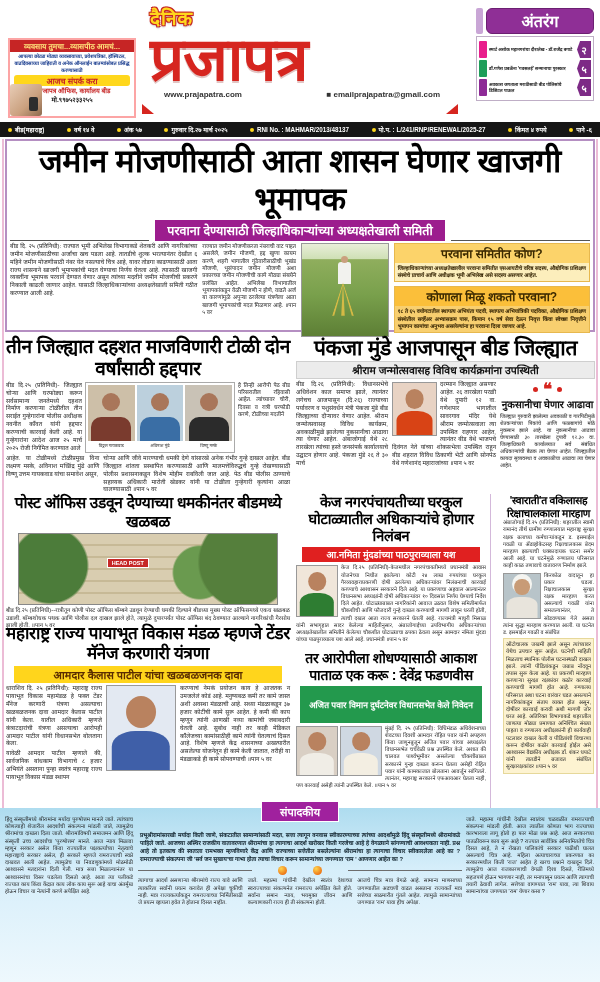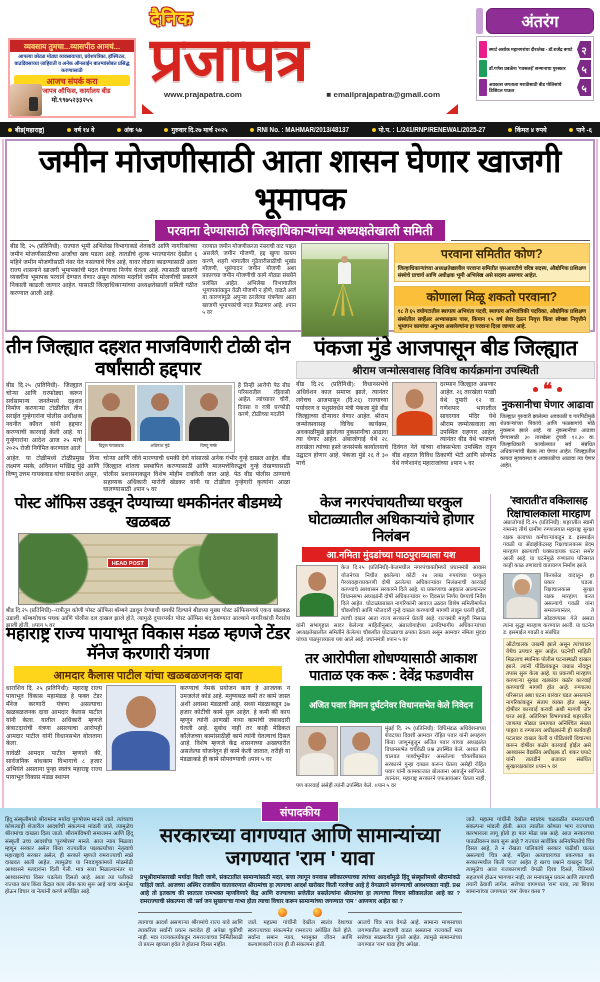--- a/index.html
+++ b/index.html
@@ -325,21 +325,20 @@
       <span>मुंबई दि. २५ (प्रतिनिधी): विधिमंडळ अधिवेशनाच्या शेवटच्या दिवशी आमदार रोहित पवार यांनी अपहरण किंवा जाणूनबुजून अजित पवार यांच्या अध्यक्षतेत विधानसभेत चर्चेवेळी प्रश्न उपस्थित केले. अशात की चालवत पार्श्वभूमीवर असलेल्या चौकशीबाबत</span>
       <span>सरकारने गुन्हा दाखल करून घेतला असेही रोहित पवार यांनी कामकाजात बोलताना आवर्जून सांगितले. त्यानंतर, महाराष्ट्र सरकारने एफआयआर घेतला नाही, पण कारवाई असेही त्यांनी उपस्थित केले.  ॥पान ५ वर</span>
     </div>
   </div>
 
   <div class="abs editorial">
     <div class="ed-left t t5">हिंदू संस्कृतीमध्ये श्रीरामांना मर्यादा पुरुषोत्तम मानले जाते. त्यांच्याच कोणत्याही शेजारील आदर्शांची संकल्पना मांडली जाते, त्यामुळेच श्रीरामांचा दाखला दिला जातो. श्रीरामांविषयी समाजमन आणि हिंदू संस्कृती उच्च आदर्शांचा 'पुरुषोत्तम' मानते. आज न्याय मिळावा म्हणून सरकार असेल किंवा राज्यातील पक्षकर्त्यांच्या नेतृत्वाचे महाराष्ट्राचे सरकार असेल, ही सरकारे म्हणजे रामराज्याची स्वप्ने दाखवत आली आहेत. त्यामुळेच या निवडणुकांमध्ये मोठमोठी आश्वासने मतदारांना दिली गेली. मात्र सत्ता मिळाल्यानंतर या आश्वासनांचा विसर पडलेला दिसतो आहे. आता त्या पलीकडे राज्यात काय किंवा केंद्रात काय लोक काय सुरू आहे याचा अंतर्मुख होऊन विचार या नेत्यांनी करणे अपेक्षित आहे.</div>
     <div class="ed-right t t5">जाते. महात्मा गांधींनी देखील स्वातंत्र्य चळवळीत रामराज्याची संकल्पना मांडली होती. आज त्यातील कोणता भाग राज्याच्या कारभाराला लागू होतो हा फार मोठा प्रश्न आहे. आज सरकारच्या पातळीवरून काय सुरू आहे ? राज्यात सार्वत्रिक अनियमिततेचे चित्र दिसत आहे, ते न रोखता पालिकांचे सरकार पाठीशी घालत असल्याचे चित्र आहे. महिला अत्याचाराच्या प्रकरणात का सरकारमधील किती 'राज' आहेत हे खरच प्रश्नाने दाखवून दिले. त्यामुळेच आज राजकारणाची वेगळी दिशा दिसते, रीतिमध्ये सहजपणे होऊन भागणार नाही, तर मनापासून प्रयत्न आणि त्यागाची तयारी ठेवावी लागेल. सत्तेच्या वागण्यात 'राम' यावा, त्या शिवाय सामान्यांच्या जगण्यात 'राम' येणार कसा ?</div>
     <div class="ed-center">
       <div class="ed-badge">संपादकीय</div>
-      <div class="ed-h">सरकारच्या वागण्यात आणि सामान्यांच्या जगण्यात 'राम ' यावा</div>
       <div class="ed-lead">प्रभूश्रीरामांसारखी मर्यादा किती जाणे, संकटातील सामान्यांसाठी मदत, सत्ता त्यागून वनवास स्वीकारण्याच्या त्यांच्या आदर्शांमुळे हिंदू संस्कृतीमध्ये श्रीरामांकडे पाहिले जाते. आजच्या अस्थिर राजकीय वातावरणात श्रीरामांचा हा त्यागाचा आदर्श खरोखर किती गरजेचा आहे हे वेगळ्याने सांगण्याची आवश्यकता नाही. प्रश्न आहे तो इतकाच की स्वतःला रामभक्त म्हणविणारे केंद्र आणि राज्याच्या सत्तेतील बसलेल्यांना श्रीरामांचा हा त्यागाचा विचार स्वीकारलेला आहे का ? रामराज्याची संकल्पना जी 'सर्व जन सुखाय'चा गाभा होता त्याचा विचार करून सामान्यांच्या जगण्यात 'राम ' आणणार आहेत का ?</div>
       <div class="ed-div">
         <div class="line"></div>
         <div class="ed-dot"></div>
         <div class="ed-dot"></div>
         <div class="line"></div>
       </div>
       <div class="ed-cols">
         <div class="t t5" style="flex:1">त्यागाचा आदर्श असणाऱ्या श्रीरामांचे राज्य यावे आणि त्याकरिता सर्वांनी प्रयत्न करावेत ही अपेक्षा चुकीची नाही. मात्र राज्यकर्त्यांकडून रामराज्याच्या निर्मितीसाठी जे प्रयत्न व्हायला हवेत ते होताना दिसत नाहीत.</div>
         <div class="t t5" style="flex:1">जाते. महात्मा गांधींनी देखील स्वतंत्र देशाच्या स्वराज्याच्या संकल्पनेत रामराज्य अपेक्षित केले होते. सर्वांना समान न्याय, भयमुक्त जीवन आणि कल्याणकारी राज्य ही ती संकल्पना होती.</div>

